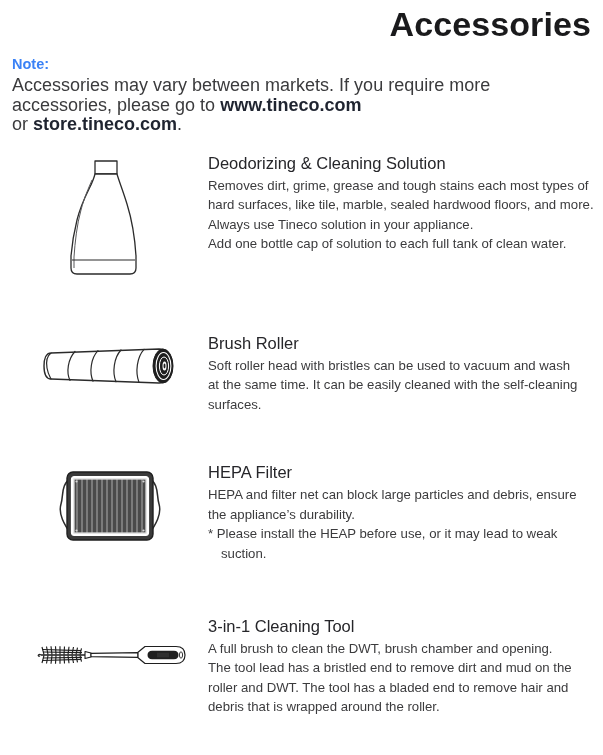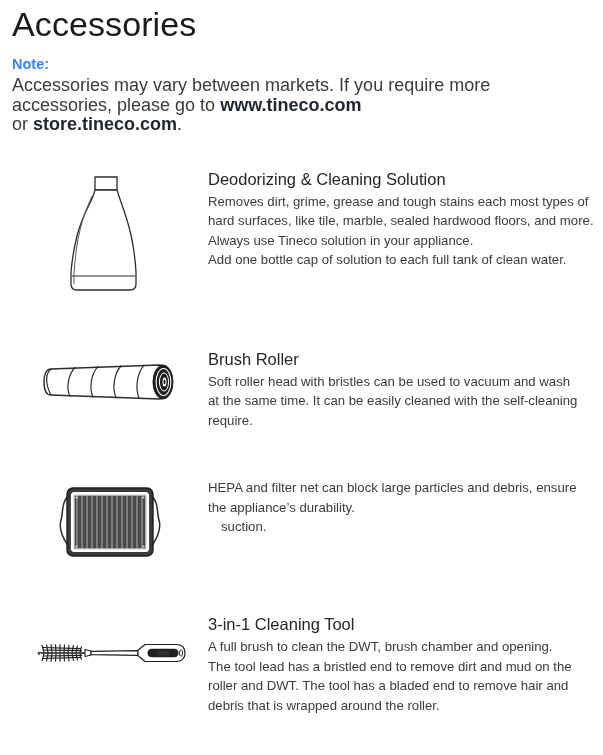--- a/index.html
+++ b/index.html
@@ -21,26 +21,27 @@
     position: relative;
     width: 603px;
     height: 755px;
     box-sizing: border-box;
     padding: 0 12px;
   }
 
   
   .page-title {
     font-size: 34px;
-    font-weight: 400;
+    font-weight: 700;
     color: #1a1a1c;
     letter-spacing: 0.1px;
     line-height: 40px;
     margin: 4px 0 0 0;
     padding: 0;
+    text-align: right;
   }
 
   .note-label {
     font-size: 14.5px;
     font-weight: 700;
     color: #3b82f6;
     margin-top: 11px;
     line-height: 18px;
   }
 
@@ -51,21 +52,21 @@
     margin-top: 3px;
     max-width: 580px;
   }
   .note-body b {
     font-weight: 700;
     color: #1f2430;
   }
 
   
   .accessory-list {
-    margin-top: 34px;
+    margin-top: 18px;
   }
   .accessory {
     display: flex;
     align-items: flex-start;
     position: relative;
   }
   .art-col {
     width: 196px;
     flex: 0 0 196px;
     display: flex;
@@ -187,21 +188,21 @@
             <ellipse cx="129" cy="27" rx="4.6" ry="9" fill="none" stroke="#ffffff" stroke-width="1"></ellipse>
             <ellipse cx="129.5" cy="27" rx="2" ry="4.5" fill="#ffffff" stroke="none"></ellipse>
             <ellipse cx="129.5" cy="27" rx="1" ry="2.4" fill="#1f1f1f" stroke="none"></ellipse>
           </g>
         </svg>
       </div>
       <div class="text-col">
         <div class="acc-title">Brush Roller</div>
         <div class="acc-line">Soft roller head with bristles can be used to vacuum and wash</div>
         <div class="acc-line">at the same time. It can be easily cleaned with the self-cleaning</div>
-        <div class="acc-line">require.</div>
+        <div class="acc-line">surfaces.</div>
       </div>
     </div>
 
     <div class="accessory row-hepa">
       <div class="art-col">
         <svg width="120" height="80" viewBox="0 0 120 80">
 
           <g fill="none" stroke="#2b2b2b" stroke-width="1.5" stroke-linecap="round">
             <path d="M22,10 C10,20 14,28 11,38 C8,48 14,58 22,70"></path>
             <path d="M98,10 C110,20 106,28 109,38 C112,48 106,58 98,70"></path>
@@ -234,22 +235,24 @@
 
           <g fill="#d8d8d8">
             <circle cx="26.5" cy="15.5" r="1.1"></circle>
             <circle cx="93.5" cy="15.5" r="1.1"></circle>
             <circle cx="26.5" cy="64.5" r="1.1"></circle>
             <circle cx="93.5" cy="64.5" r="1.1"></circle>
           </g>
         </svg>
       </div>
       <div class="text-col">
+        <div class="acc-title">HEPA Filter</div>
         <div class="acc-line">HEPA and filter net can block large particles and debris, ensure</div>
         <div class="acc-line">the appliance’s durability.</div>
+        <div class="acc-line">* Please install the HEAP before use, or it may lead to weak</div>
         <div class="acc-line indent">suction.</div>
       </div>
     </div>
 
     <div class="accessory row-tool">
       <div class="art-col">
         <svg width="155" height="34" viewBox="0 0 155 34">
 
           <g stroke="#1f1f1f" stroke-width="1.15" fill="none">
 

